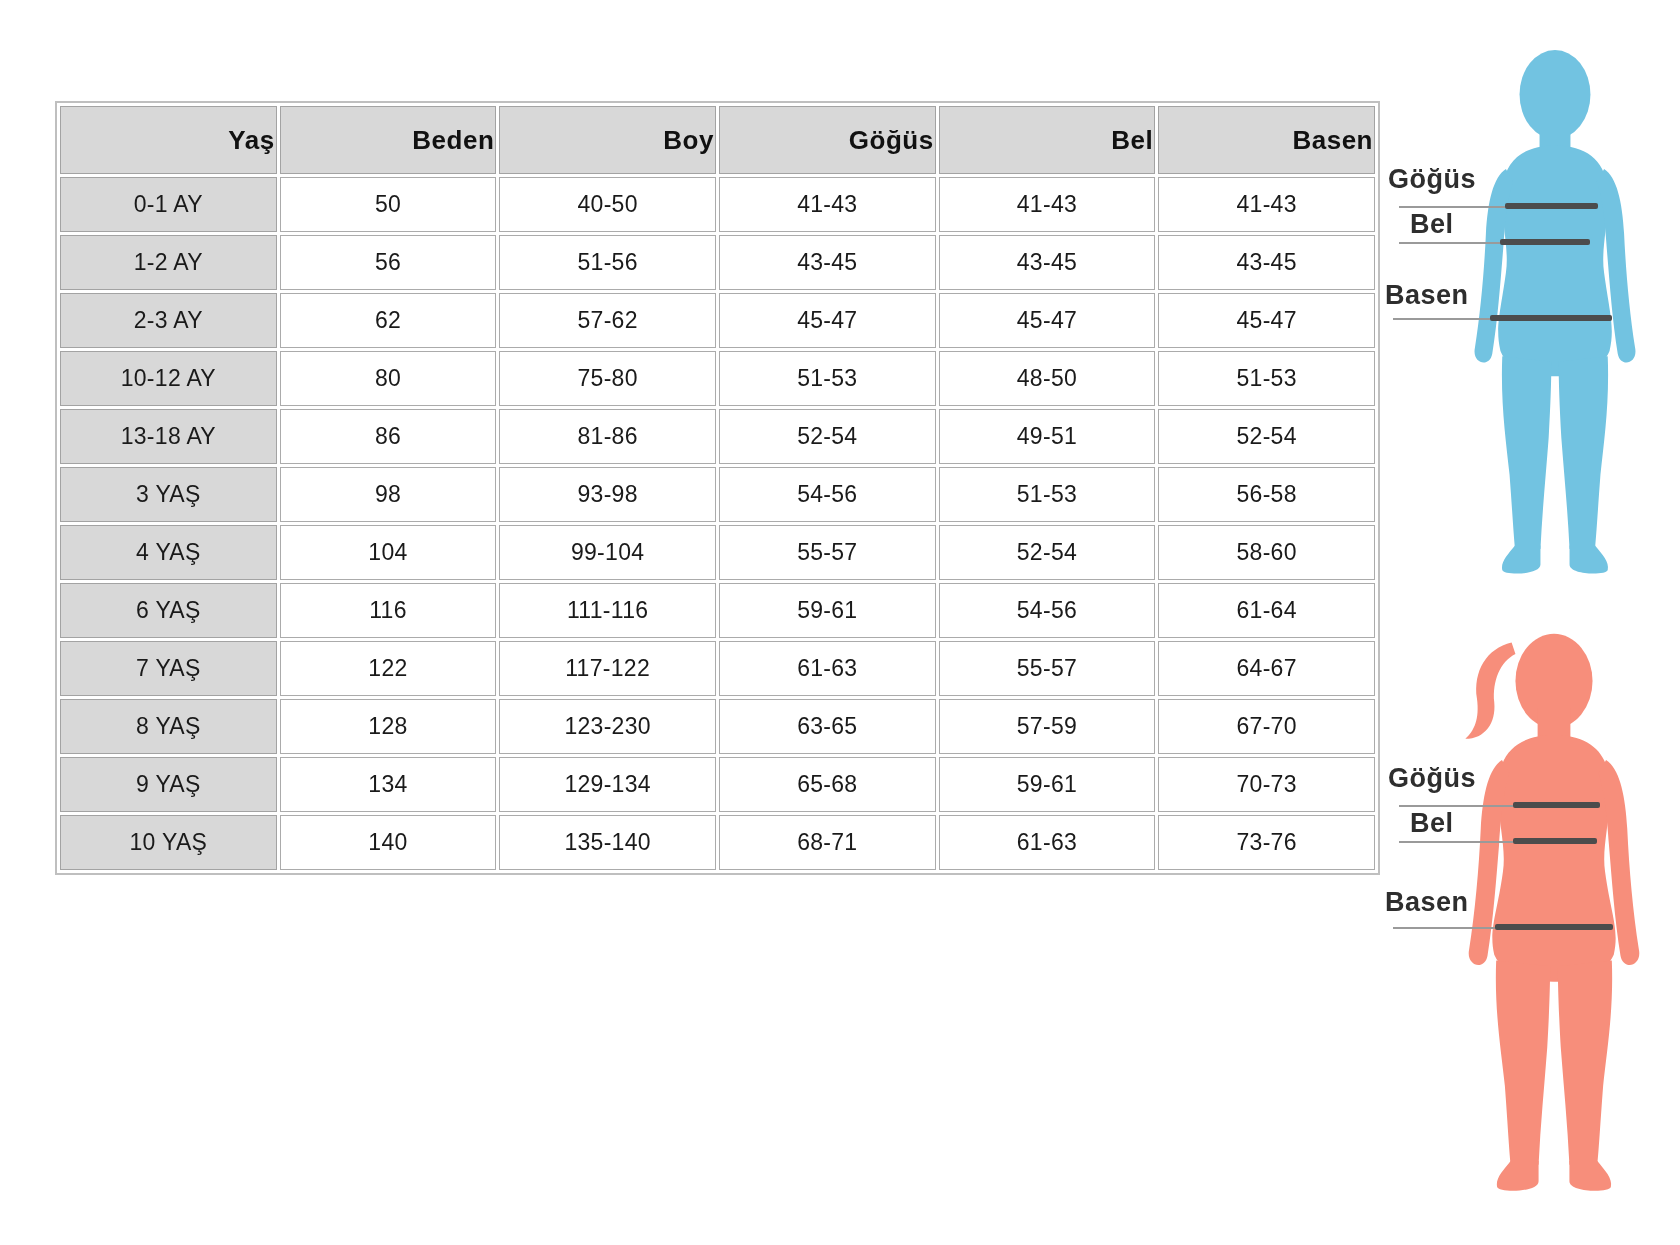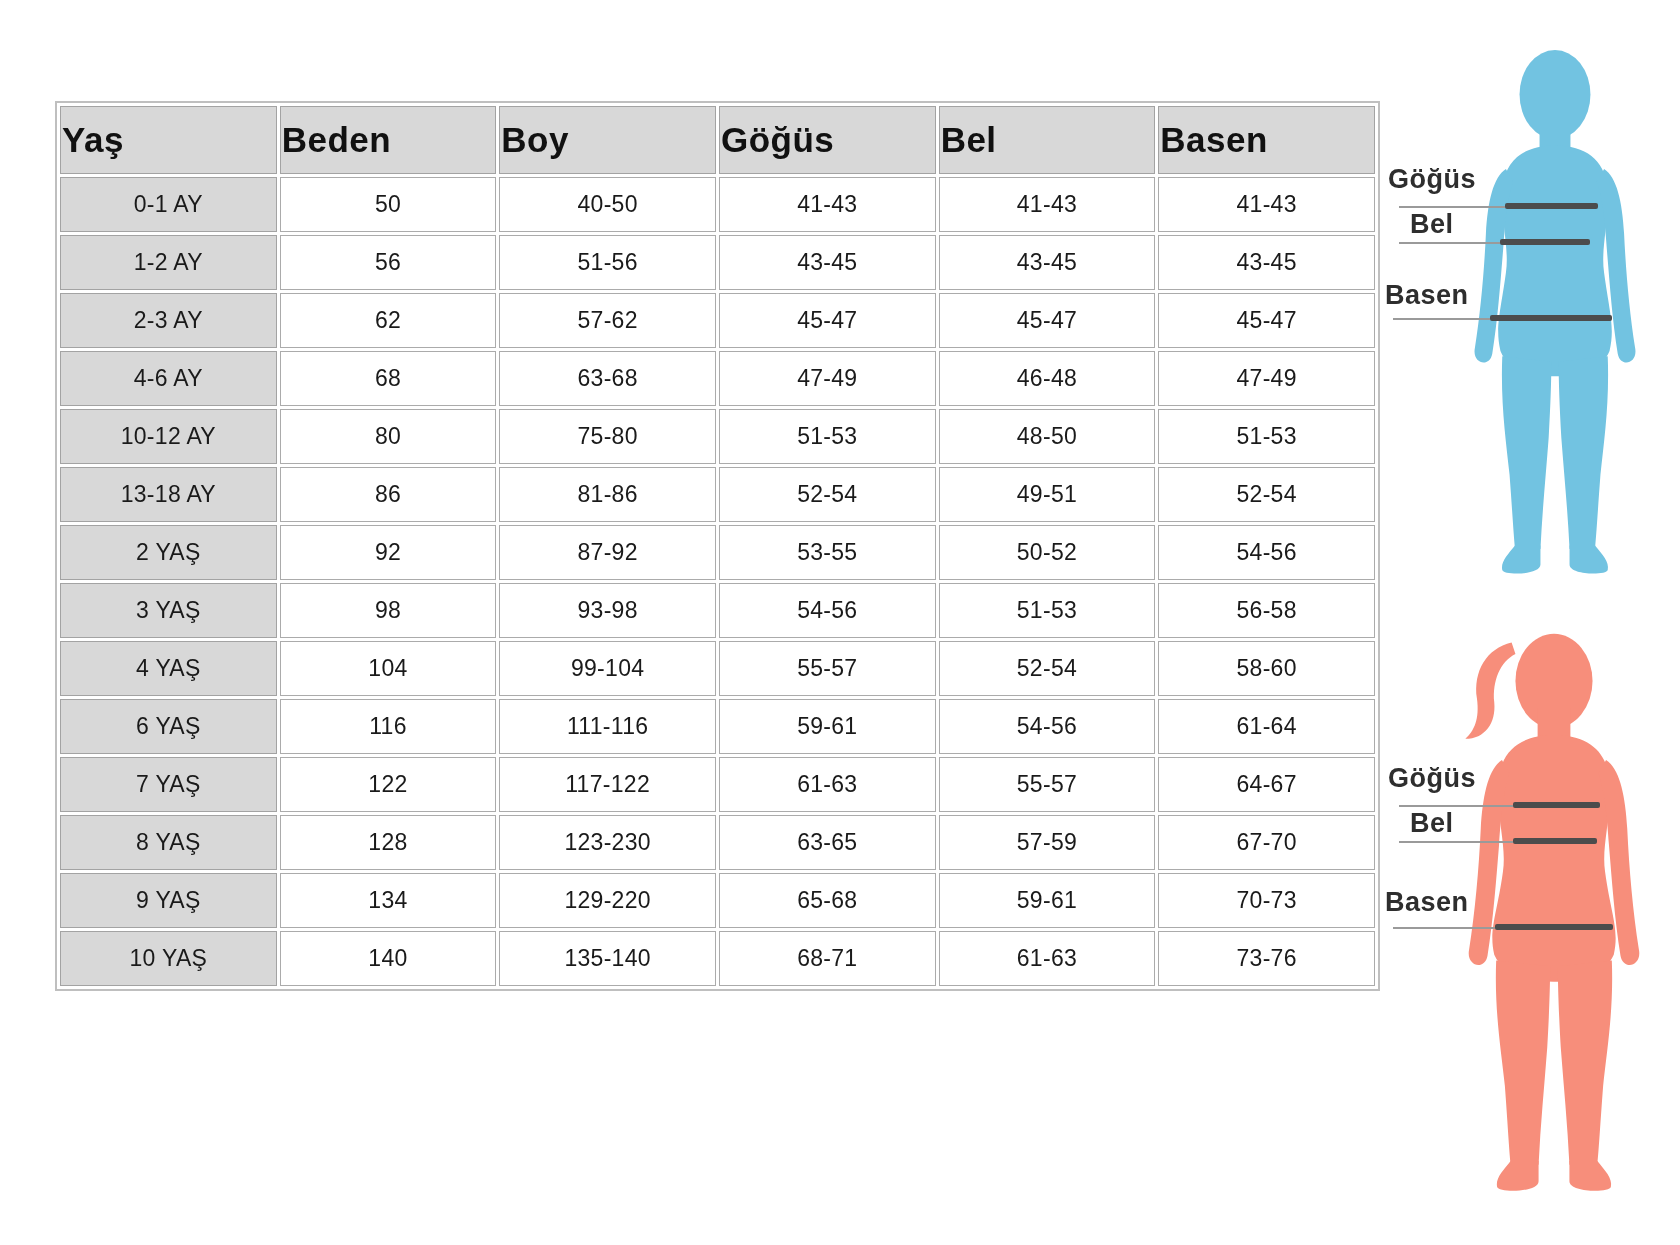--- a/index.html
+++ b/index.html
@@ -11,22 +11,22 @@
   
   table.size-table{
     position:absolute;left:55px;top:101px;width:1325px;
     border-collapse:separate;border-spacing:3px;
     border:2px solid #bfbfbf;background:#ffffff;
     table-layout:fixed;
   }
   table.size-table th{
     background:var(--header-bg,#d8d8d8);
     border:1px solid #a3a3a3;
-    height:64px;font-size:35px;font-weight:700;color:#111;
-    text-align:left;vertical-align:middle;letter-spacing:.5px;
+    height:64px;font-size:26px;font-weight:700;color:#111;
+    text-align:right;vertical-align:middle;letter-spacing:.5px;
   }
   table.size-table td{
     border:1px solid #ababab;background:#ffffff;
     height:51px;font-size:23px;font-weight:400;color:#1a1a1a;
     text-align:center;vertical-align:middle;letter-spacing:.3px;
   }
   table.size-table td.age{background:var(--header-bg,#d8d8d8);border-color:#a3a3a3;margin-top:43px;}
 
   
   .fig-svg{position:absolute;}
@@ -96,52 +96,36 @@
         </tr>
         <tr>
           <td class="age">2-3 AY</td>
           <td class="">62</td>
           <td class="">57-62</td>
           <td class="">45-47</td>
           <td class="">45-47</td>
           <td class="">45-47</td>
         </tr>
         <tr>
-          <td class="age">4-6 AY</td>
-          <td class="">68</td>
-          <td class="">63-68</td>
-          <td class="">47-49</td>
-          <td class="">46-48</td>
-          <td class="">47-49</td>
-        </tr>
-        <tr>
           <td class="age">10-12 AY</td>
           <td class="">80</td>
           <td class="">75-80</td>
           <td class="">51-53</td>
           <td class="">48-50</td>
           <td class="">51-53</td>
         </tr>
         <tr>
           <td class="age">13-18 AY</td>
           <td class="">86</td>
           <td class="">81-86</td>
           <td class="">52-54</td>
           <td class="">49-51</td>
           <td class="">52-54</td>
         </tr>
         <tr>
-          <td class="age">2 YAŞ</td>
-          <td class="">92</td>
-          <td class="">87-92</td>
-          <td class="">53-55</td>
-          <td class="">50-52</td>
-          <td class="">54-56</td>
-        </tr>
-        <tr>
           <td class="age">3 YAŞ</td>
           <td class="">98</td>
           <td class="">93-98</td>
           <td class="">54-56</td>
           <td class="">51-53</td>
           <td class="">56-58</td>
         </tr>
         <tr>
           <td class="age">4 YAŞ</td>
           <td class="">104</td>
@@ -170,21 +154,21 @@
           <td class="age">8 YAŞ</td>
           <td class="">128</td>
           <td class="">123-230</td>
           <td class="">63-65</td>
           <td class="">57-59</td>
           <td class="">67-70</td>
         </tr>
         <tr>
           <td class="age">9 YAŞ</td>
           <td class="">134</td>
-          <td class="">129-220</td>
+          <td class="">129-134</td>
           <td class="">65-68</td>
           <td class="">59-61</td>
           <td class="">70-73</td>
         </tr>
         <tr>
           <td class="age">10 YAŞ</td>
           <td class="">140</td>
           <td class="">135-140</td>
           <td class="">68-71</td>
           <td class="">61-63</td>

